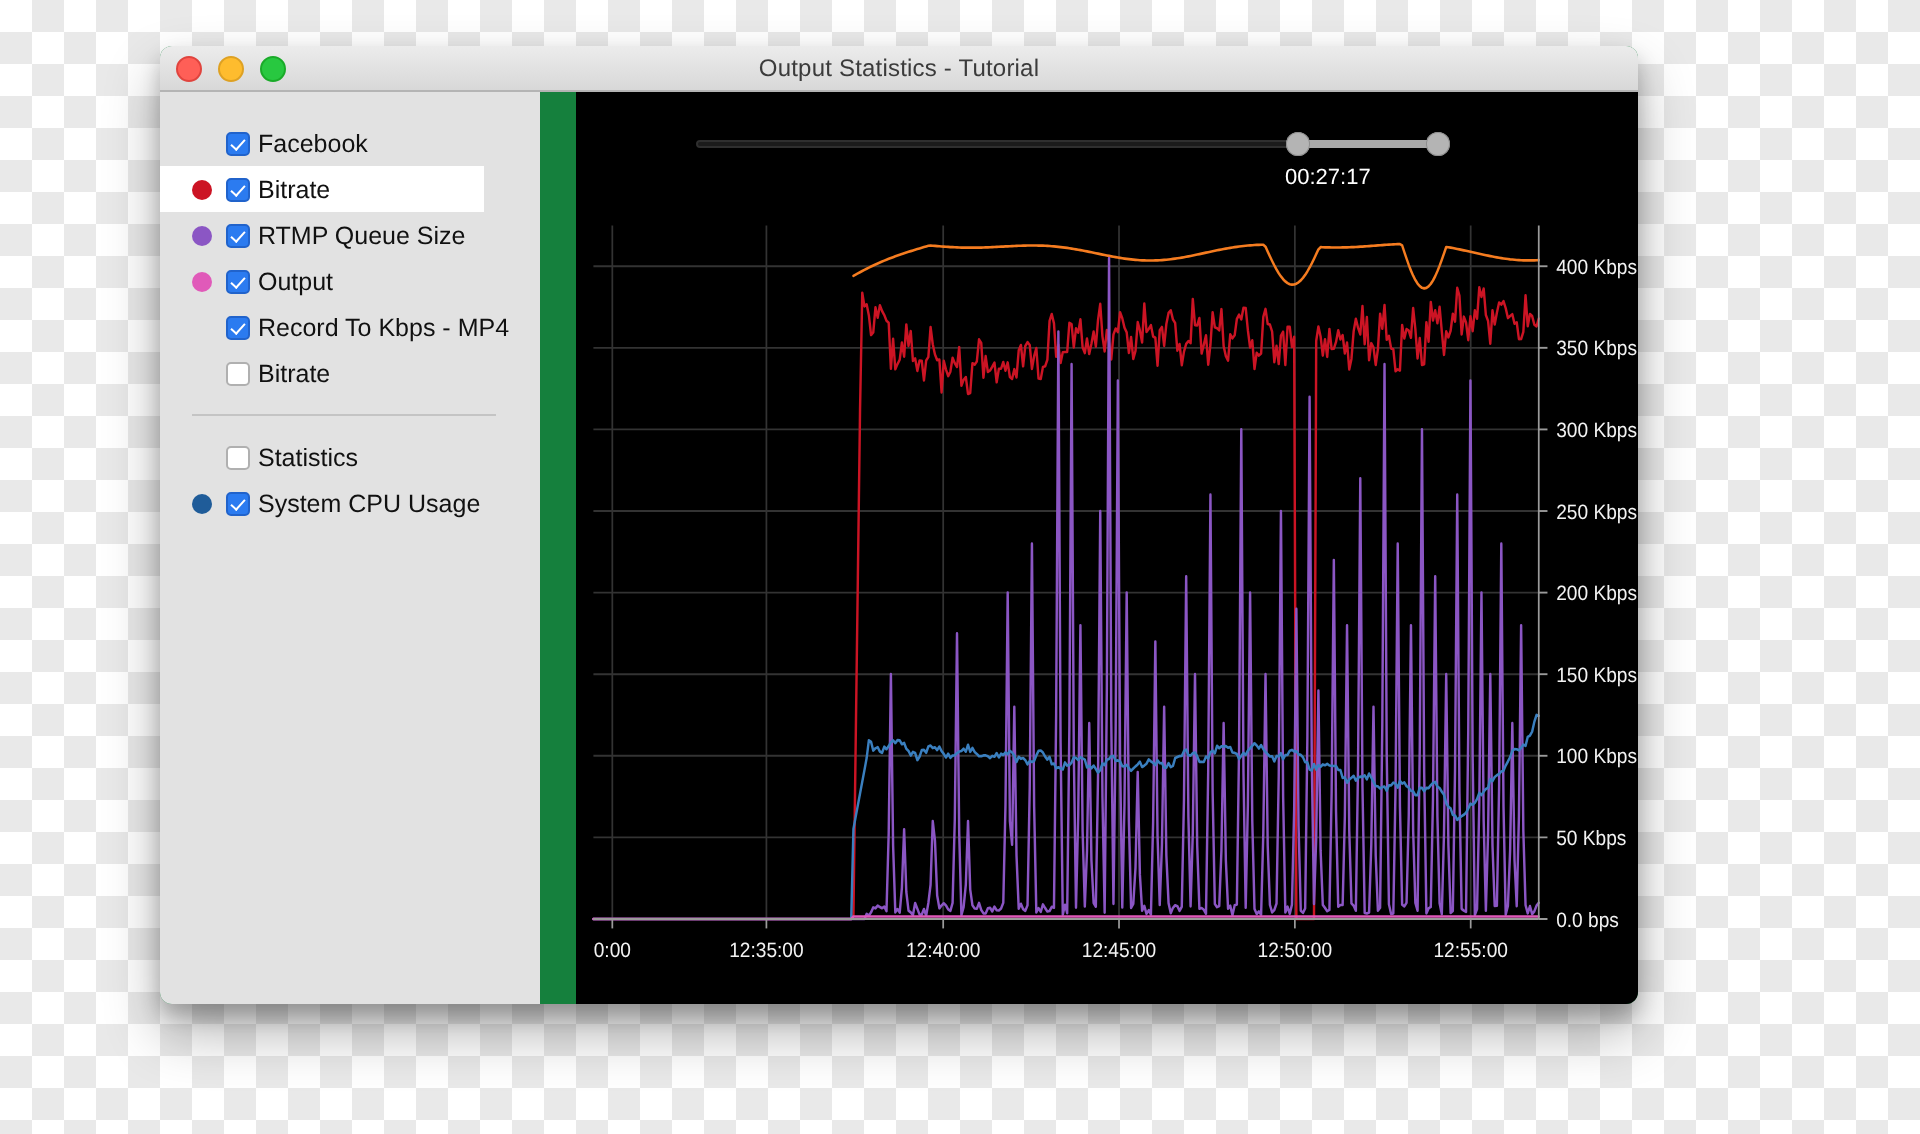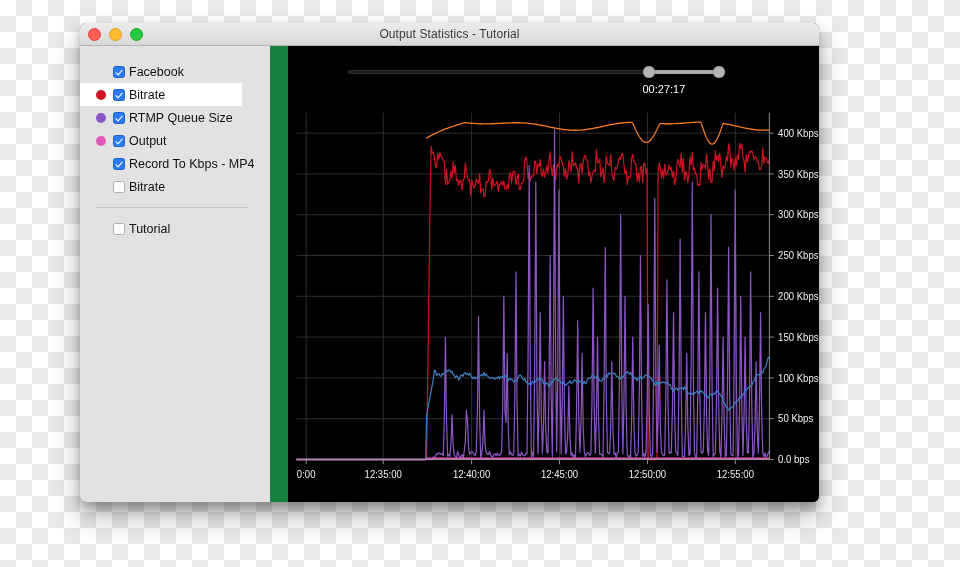--- a/index.html
+++ b/index.html
@@ -273,23 +273,28 @@
 
       <div class="legend-row indent">
         <span class="cbox off"></span>
         <span class="legend-label">Bitrate</span>
       </div>
 
       <div class="sidebar-divider"></div>
 
       <div class="legend-row indent">
         <span class="cbox off"></span>
-        <span class="legend-label">Tutorial</span>
-      </div>
-
+        <span class="legend-label">Statistics</span>
+      </div>
+
+      <div class="legend-row">
+        <span class="swatch" style="background:#1f5c99"></span>
+        <span class="cbox on"></span>
+        <span class="legend-label">System CPU Usage</span>
+      </div>
 
 
     </div>
 
     <div id="chart-panel">
 
       <div id="slider-wrap">
         <div id="slider-track"></div>
         <div id="slider-range"></div>
         <div class="slider-knob" id="knob-left"></div>

